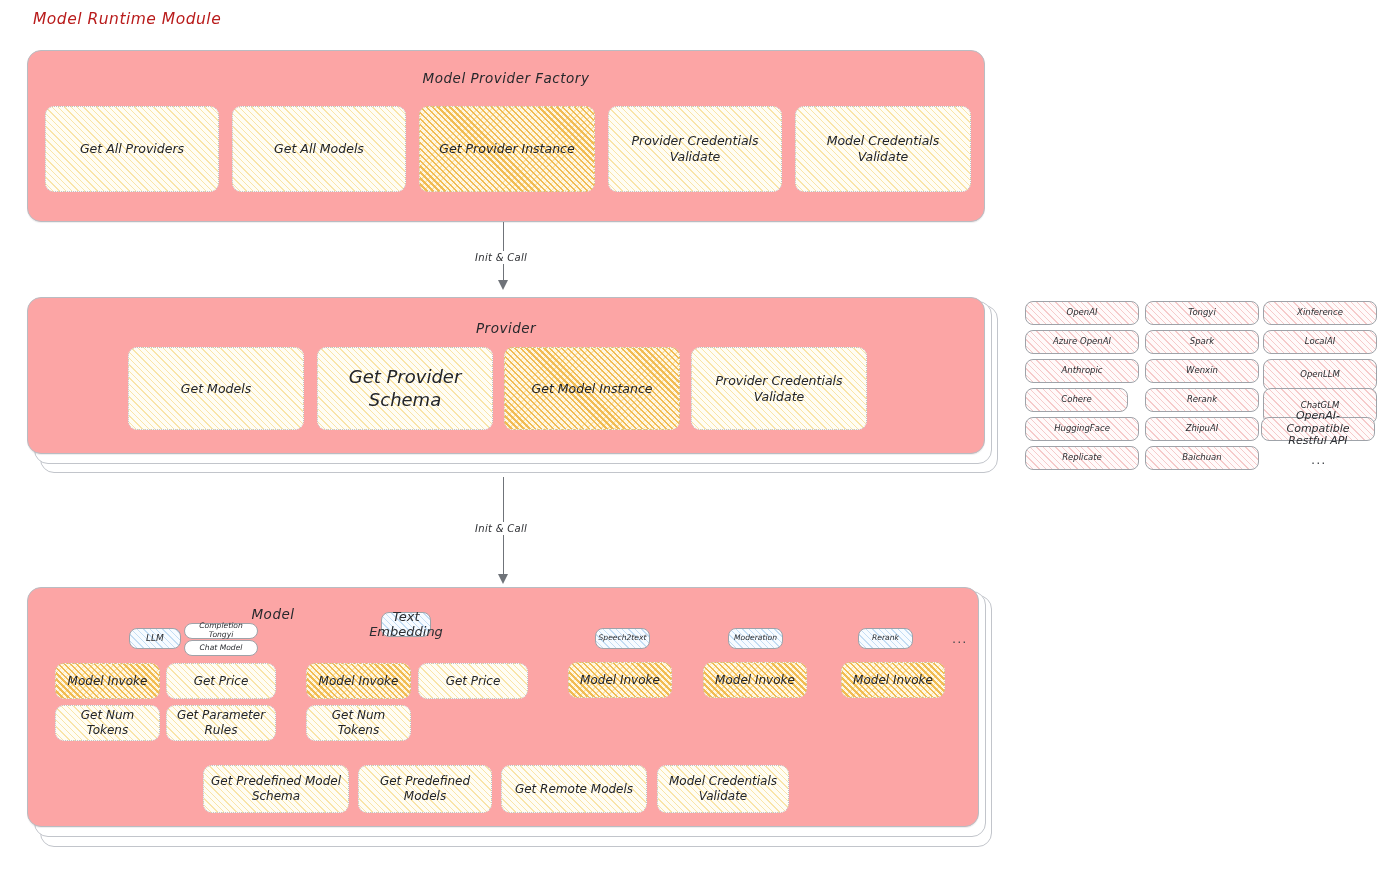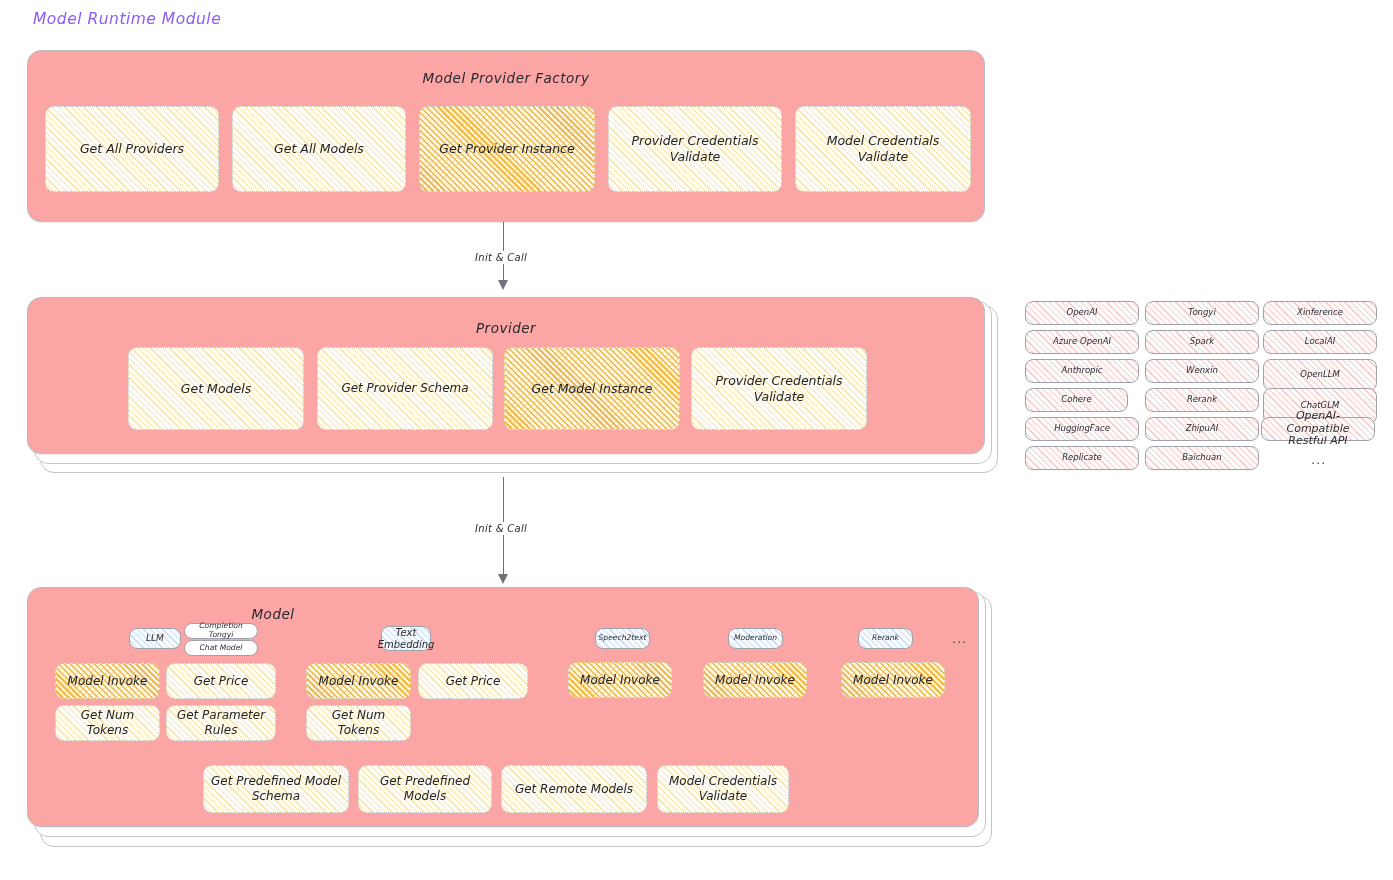--- a/index.html
+++ b/index.html
@@ -14,21 +14,21 @@
     position: relative;
     font-family: "DejaVu Sans", sans-serif;
     overflow: hidden;
   }
 
   #page-title {
     position: absolute;
     left: 33px;
     top: 10px;
     font-size: 15.5px;
-    color: #8b5cf6;
+    color: #b91c1c;
     font-style: italic;
     letter-spacing: .5px;
     white-space: nowrap;
   }
 
   
   .card {
     position: absolute;
     background: #fca5a5;
     border: 1.3px solid #b9bcc2;
@@ -196,21 +196,21 @@
 
 <div class="stack-layer" style="left:40px; top:305px; width:958px; height:168px;"></div>
 <div class="stack-layer" style="left:34px; top:301px; width:958px; height:163px;"></div>
 <div class="card" style="left:27px; top:297px; width:958px; height:157px;">
   <div class="card-title" style="top:22px;">Provider</div>
 </div>
 
 <div class="hbox fill-yellow" style="left:128px; top:347px; width:176px; height:83px; font-size:12.5px;">
   <span>Get Models</span>
 </div>
-<div class="hbox fill-yellow" style="left:317px; top:347px; width:176px; height:83px; font-size:12px;">
+<div class="hbox fill-yellow" style="left:317px; top:347px; width:176px; height:83px; font-size:18px;">
   <span>Get Provider Schema</span>
 </div>
 <div class="hbox fill-orange" style="left:504px; top:347px; width:176px; height:83px; font-size:12.5px;">
   <span>Get Model Instance</span>
 </div>
 <div class="hbox fill-yellow" style="left:691px; top:347px; width:176px; height:83px; font-size:12.5px;">
   <span>Provider Credentials Validate</span>
 </div>
 
 <div class="pill fill-pink" style="left:1025px; top:301px; width:114px; height:24px; font-size:8.5px;">
@@ -293,21 +293,21 @@
 <div class="hbox fill-yellow" style="left:166px; top:663px; width:110px; height:36px; font-size:12px;">
   <span>Get Price</span>
 </div>
 <div class="hbox fill-yellow" style="left:55px; top:705px; width:105px; height:36px; font-size:12px;">
   <span>Get Num Tokens</span>
 </div>
 <div class="hbox fill-yellow" style="left:166px; top:705px; width:110px; height:36px; font-size:12px;">
   <span>Get Parameter Rules</span>
 </div>
 
-<div class="pill fill-blue" style="left:381px; top:626px; width:50px; height:25px; font-size:10px;">
+<div class="pill fill-blue" style="left:381px; top:612px; width:50px; height:25px; font-size:13px;">
   <span>Text Embedding</span>
 </div>
 <div class="hbox fill-orange" style="left:306px; top:663px; width:105px; height:36px; font-size:12px;">
   <span>Model Invoke</span>
 </div>
 <div class="hbox fill-yellow" style="left:418px; top:663px; width:110px; height:36px; font-size:12px;">
   <span>Get Price</span>
 </div>
 <div class="hbox fill-yellow" style="left:306px; top:705px; width:105px; height:36px; font-size:12px;">
   <span>Get Num Tokens</span>

